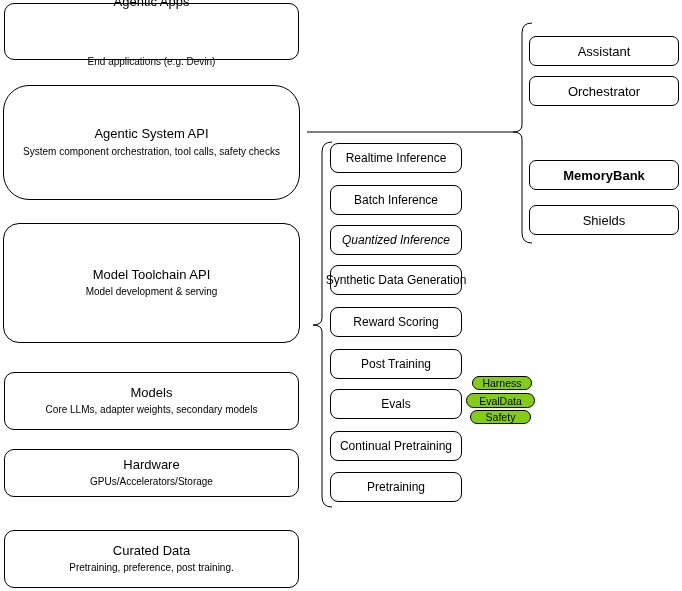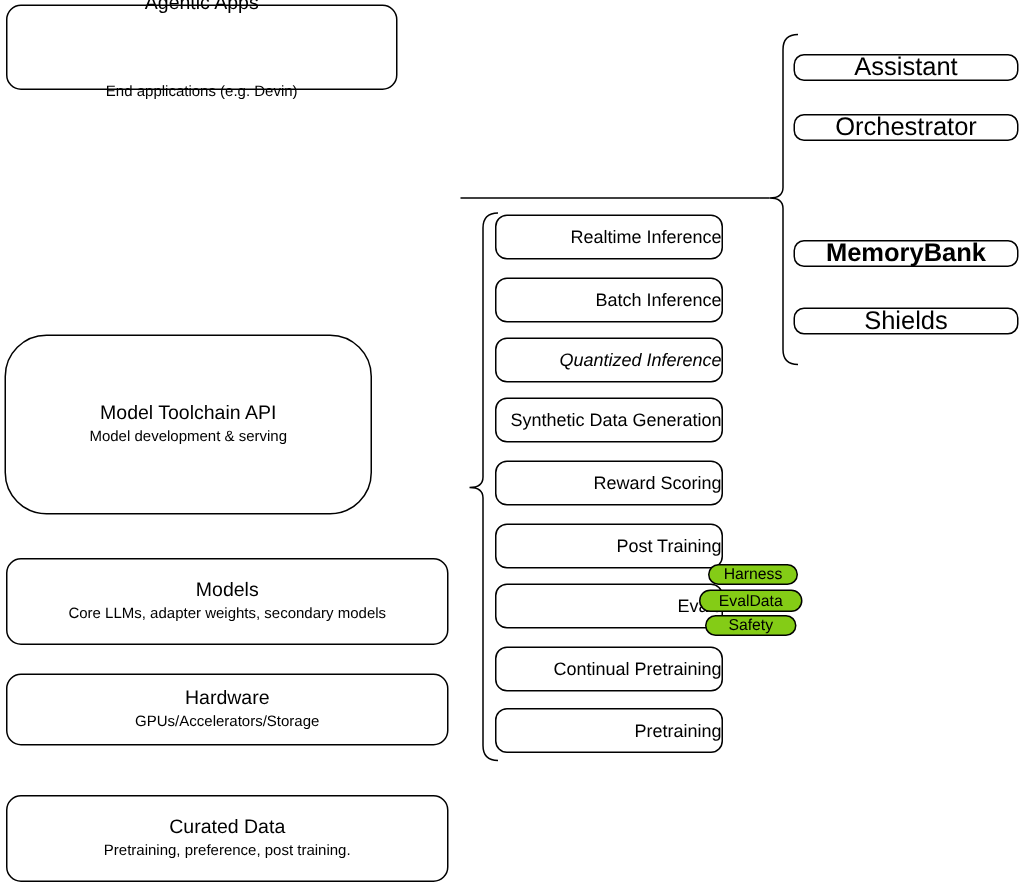--- a/index.html
+++ b/index.html
@@ -29,43 +29,43 @@
     text-align: center;
   }
   .box .title { font-size: 13px; line-height: 1.15; }
   .box .sub   { font-size: 10px; line-height: 1.2; margin-top: 4px; }
   .mbox {
     position: absolute;
     box-sizing: border-box;
     border: 1px solid #000000;
     border-radius: 8px;
     background: #ffffff;
-    width: 152px;
+    width: 132px;
     height: 30px;
     left: 330px;
     display: flex;
     align-items: center;
-    justify-content: flex-end;
+    justify-content: center;
     font-size: 12px;
     text-align: center;
     white-space: nowrap;
   }
   .rbox {
     position: absolute;
     box-sizing: border-box;
     border: 1px solid #000000;
     border-radius: 7px;
     background: #ffffff;
     width: 150px;
-    height: 18px;
+    height: 30px;
     left: 529px;
     display: flex;
     align-items: center;
     justify-content: center;
-    font-size: 17px;
+    font-size: 13px;
     text-align: center;
   }
   .pill {
     position: absolute;
     box-sizing: border-box;
     border: 1px solid #000000;
     border-radius: 999px;
     background: #84cc16;
     display: flex;
     align-items: center;
@@ -79,27 +79,31 @@
 <body>
 
 <div class="canvas">
 
   <svg class="connectors" width="682" height="591" viewBox="0 0 682 591">
     <path d="M 332 142 Q 322 142 322 152 L 322 318 Q 322 325 313 325 Q 322 325 322 332 L 322 497 Q 322 507 332 507" fill="none" stroke="#000000" stroke-width="1"></path>
     <path d="M 532 23 Q 522 23 522 33 L 522 125 Q 522 132 513 132 Q 522 132 522 139 L 522 233 Q 522 243 532 243" fill="none" stroke="#000000" stroke-width="1"></path>
     <path d="M 307 132 L 513 132" fill="none" stroke="#000000" stroke-width="1"></path>
   </svg>
 
-  <div class="box" style="left:4px; top:3px; width:261px; height:57px; border-radius:10px;gap:43px;">
+  <div class="box" style="left:4px; top:3px; width:295px; height:57px; border-radius:10px;gap:43px;">
     <div class="title">Agentic Apps</div>
     <div class="sub">End applications (e.g. Devin)</div>
   </div>
 
+  <div class="box" style="left:3px; top:85px; width:297px; height:115px; border-radius:26px;">
+    <div class="title">Agentic System API</div>
+    <div class="sub">System component orchestration, tool calls, safety checks</div>
+  </div>
 
-  <div class="box" style="left:3px; top:223px; width:245px; height:120px; border-radius:28px;text-align:right;">
+  <div class="box" style="left:3px; top:223px; width:297px; height:120px; border-radius:16px;text-align:right;">
     <div class="title">Model Toolchain API</div>
     <div class="sub">Model development &amp; serving</div>
   </div>
 
   <div class="box" style="left:4px; top:372px; width:295px; height:58px; border-radius:10px;">
     <div class="title">Models</div>
     <div class="sub">Core LLMs, adapter weights, secondary models</div>
   </div>
 
   <div class="box" style="left:4px; top:449px; width:295px; height:48px; border-radius:10px;">

